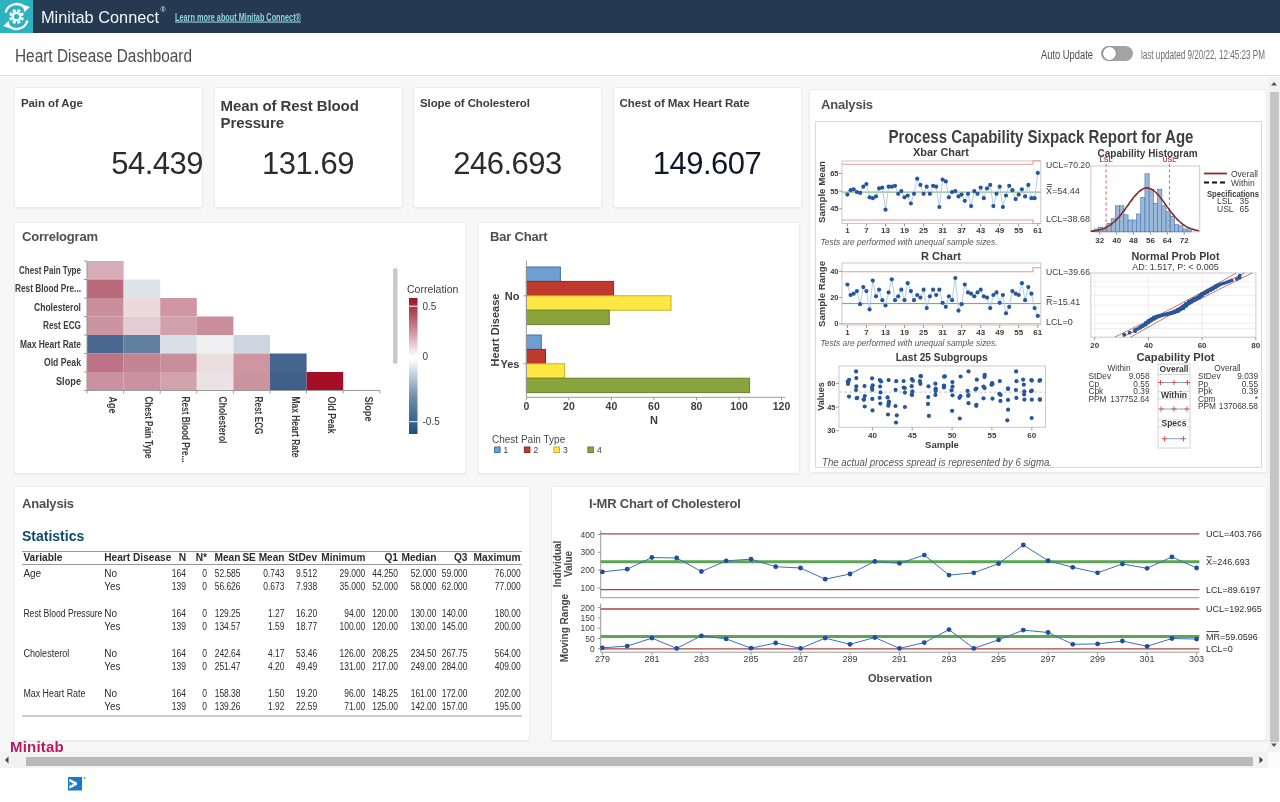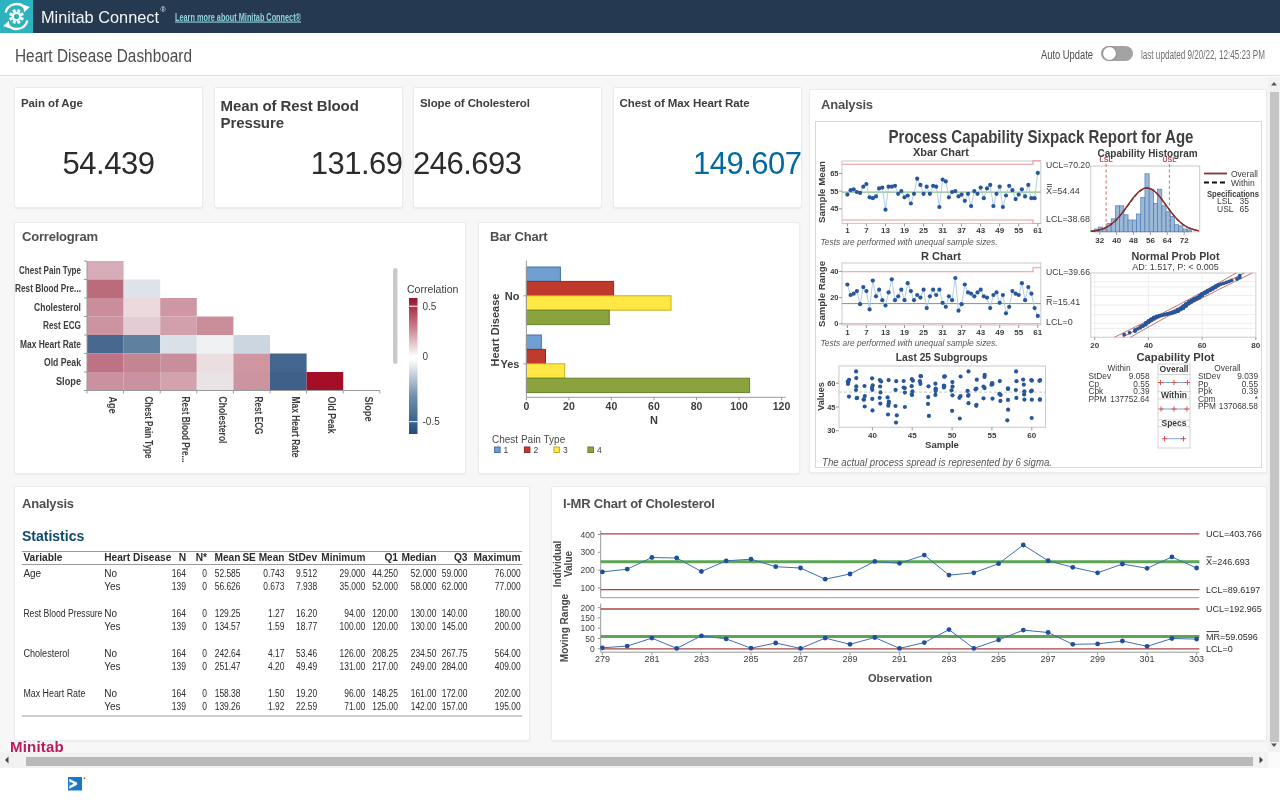--- a/index.html
+++ b/index.html
@@ -39,42 +39,42 @@
 <svg style="position:absolute;left:0px;top:33px;overflow:visible" width="1280" height="43" viewBox="0 0 1280 43">
 <text x="15" y="29" font-family="&quot;Liberation Sans&quot;, sans-serif" font-size="17.5" text-anchor="start" font-weight="normal" fill="#4d4d4d" style="" textLength="177" lengthAdjust="spacingAndGlyphs">Heart Disease Dashboard</text>
 <text x="1093" y="25.5" font-family="&quot;Liberation Sans&quot;, sans-serif" font-size="12.5" text-anchor="end" font-weight="normal" fill="#4d4d4d" style="" textLength="52" lengthAdjust="spacingAndGlyphs">Auto Update</text>
 <text x="1141" y="25.5" font-family="&quot;Liberation Sans&quot;, sans-serif" font-size="12" text-anchor="start" font-weight="normal" fill="#6e6e6e" style="" textLength="124" lengthAdjust="spacingAndGlyphs">last updated 9/20/22, 12:45:23 PM</text>
 </svg>
 <div class="abs" style="left:1101px;top:46px;width:32px;height:15px;background:#a3a3a3;border-radius:8px"></div>
 <div class="abs" style="left:1103px;top:47px;width:13px;height:13px;background:#fff;border-radius:50%;box-shadow:0 0 2px rgba(0,0,0,.4)"></div>
 <div class="abs" style="left:0;top:77px;width:1268px;height:675px;background:#f7f7f8"></div>
 <div class="panel" style="left:14px;top:87px;width:189px;height:121px"></div>
 <div class="abs" style="left:21px;top:97px;width:175px;font-size:11.5px;font-weight:bold;color:#3d3d3d;letter-spacing:-0.1px">Pain of Age</div>
-<div class="abs" style="left:14px;top:146px;width:189px;text-align:center;font-size:31px;color:#2b2b2b;letter-spacing:-0.5px">54.439</div>
+<div class="abs" style="left:14px;top:146px;width:189px;text-align:right;font-size:31px;color:#2b2b2b;letter-spacing:-0.5px">54.439</div>
 <div class="panel" style="left:213.5px;top:87px;width:189px;height:121px"></div>
 <div class="abs" style="left:220.5px;top:97px;width:175px;font-size:15px;font-weight:bold;color:#3d3d3d;letter-spacing:-0.1px">Mean of Rest Blood Pressure</div>
-<div class="abs" style="left:213.5px;top:146px;width:189px;text-align:right;font-size:31px;color:#2b2b2b;letter-spacing:-0.5px">131.69</div>
+<div class="abs" style="left:213.5px;top:146px;width:189px;text-align:center;font-size:31px;color:#2b2b2b;letter-spacing:-0.5px">131.69</div>
 <div class="panel" style="left:413px;top:87px;width:189px;height:121px"></div>
 <div class="abs" style="left:420px;top:97px;width:175px;font-size:11.5px;font-weight:bold;color:#3d3d3d;letter-spacing:-0.1px">Slope of Cholesterol</div>
-<div class="abs" style="left:413px;top:146px;width:189px;font-size:31px;color:#2b2b2b;letter-spacing:-0.5px">246.693</div>
+<div class="abs" style="left:413px;top:146px;width:189px;text-align:center;font-size:31px;color:#2b2b2b;letter-spacing:-0.5px">246.693</div>
 <div class="panel" style="left:612.5px;top:87px;width:189px;height:121px"></div>
 <div class="abs" style="left:619.5px;top:97px;width:175px;font-size:11.5px;font-weight:bold;color:#3d3d3d;letter-spacing:-0.1px">Chest of Max Heart Rate</div>
-<div class="abs" style="left:612.5px;top:146px;width:189px;text-align:right;font-size:31px;color:#0369a1;letter-spacing:-0.5px">149.607</div>
+<div class="abs" style="left:612.5px;top:146px;width:189px;text-align:center;font-size:31px;color:#0f172a;letter-spacing:-0.5px">149.607</div>
 <div class="panel" style="left:14px;top:222px;width:452px;height:252px"></div>
 <div class="ptitle" style="left:22px;top:229px">Correlogram</div>
 <div class="panel" style="left:478px;top:222px;width:322px;height:252px"></div>
 <div class="ptitle" style="left:490px;top:229px">Bar Chart</div>
 <div class="panel" style="left:809px;top:89px;width:458px;height:384px"></div>
 <div class="ptitle" style="left:821px;top:97px">Analysis</div>
 <div class="abs" style="left:814.5px;top:121px;width:447px;height:346.5px;background:#fff;border:1px solid #d8d8d8"></div>
 <div class="panel" style="left:14px;top:486px;width:516px;height:255px"></div>
 <div class="ptitle" style="left:22px;top:496px">Analysis</div>
 <div class="abs" style="left:22px;top:528px;font-size:14px;font-weight:bold;color:#0c4a6e">Statistics</div>
 <div class="panel" style="left:551px;top:486px;width:716px;height:255px"></div>
-<div class="ptitle" style="left:563px;top:496px">I-MR Chart of Cholesterol</div>
+<div class="ptitle" style="left:589px;top:496px">I-MR Chart of Cholesterol</div>
 <div class="abs" style="left:1268px;top:77px;width:12px;height:675px;background:#f2f2f2"></div>
 <div class="abs" style="left:1269.5px;top:92px;width:9px;height:650px;background:#c5c5c5"></div>
 <svg style="position:absolute;left:1268px;top:77px;overflow:visible" width="12" height="675" viewBox="0 0 12 675">
 <path d="M 3 8.5 L 6 5 L 9 8.5 Z" fill="#555"></path>
 <path d="M 3 666.5 L 6 670 L 9 666.5 Z" fill="#555"></path>
 </svg>
 <div class="abs" style="left:0;top:752px;width:1268px;height:16px;background:#f2f2f2"></div>
 <div class="abs" style="left:26px;top:757px;width:1227px;height:9px;background:#b9b9b9"></div>
 <svg style="position:absolute;left:0px;top:752px;overflow:visible" width="1268" height="16" viewBox="0 0 1268 16">
 <path d="M 8.5 4.5 L 5 8 L 8.5 11.5 Z" fill="#444"></path>

